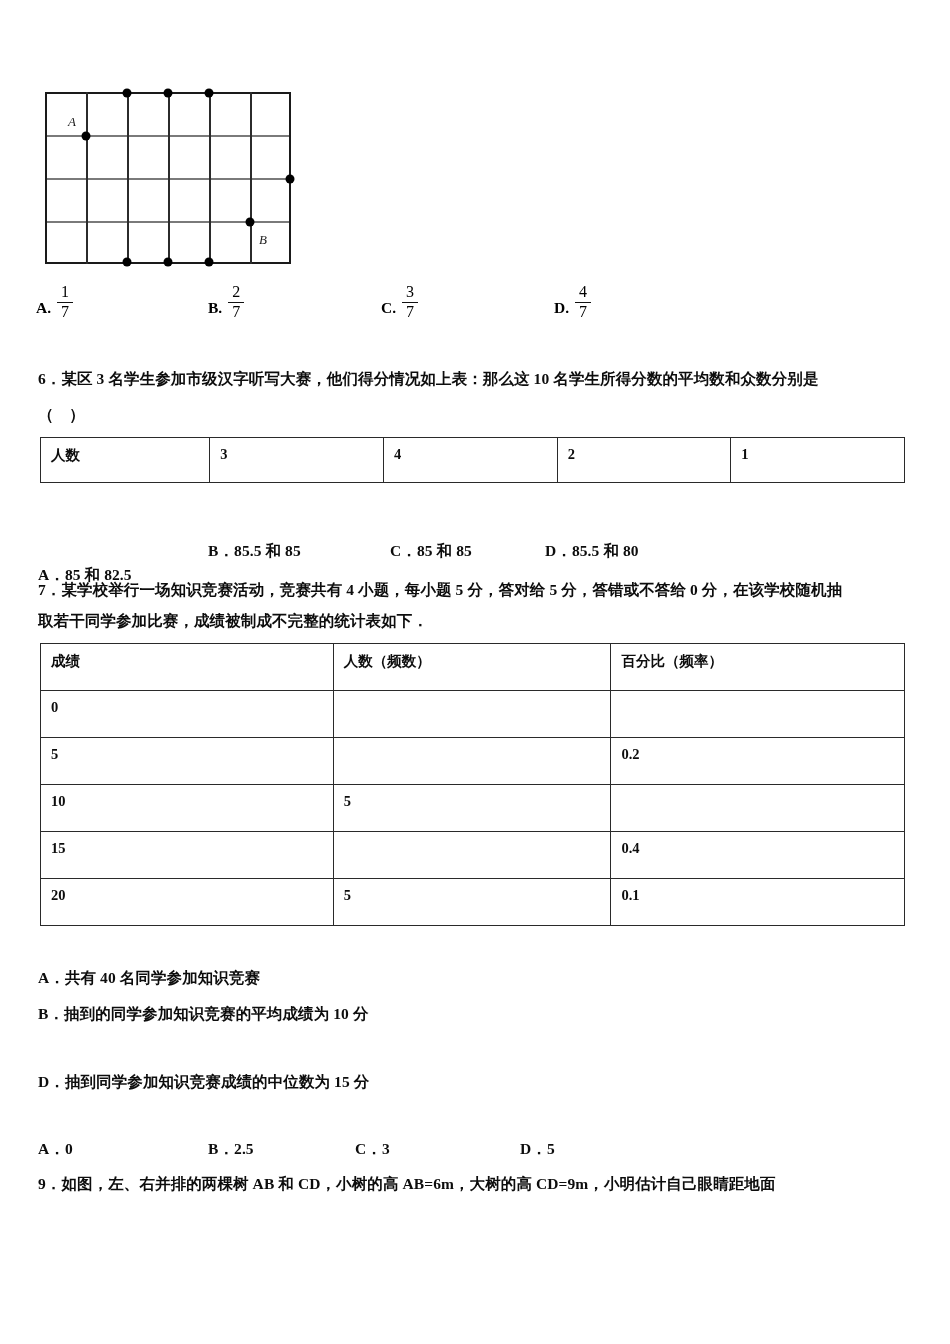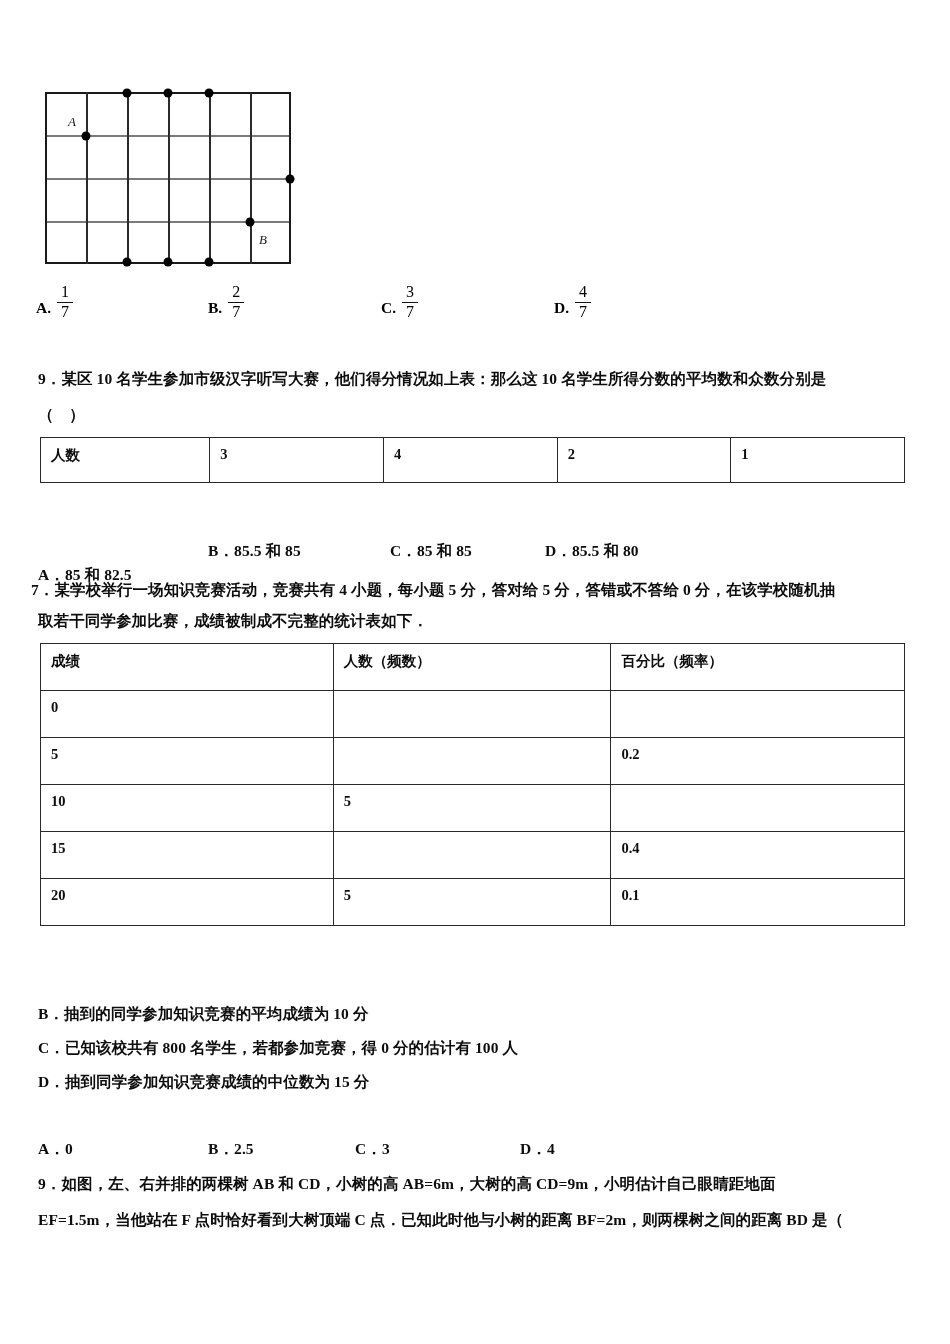--- a/index.html
+++ b/index.html
@@ -241,41 +241,41 @@
     <div class="frac-opt" style="left:518px; top:0px;">
       <span class="olabel">D.</span>
       <span class="frac">
         <span class="num">4</span>
         <span class="bar"></span>
         <span class="den">7</span>
       </span>
     </div>
   </div>
 
-  <div class="qtext" style="left:38px; top:367px;">9．某区 10 名学生参加市级汉字听写大赛，他们得分情况如上表：那么这 10 名学生所得分数的平均数和众数分别是</div>
+  <div class="qtext" style="left:38px; top:367px;">6．某区 3 名学生参加市级汉字听写大赛，他们得分情况如上表：那么这 10 名学生所得分数的平均数和众数分别是</div>
   <div class="qtext" style="left:38px; top:403px;">（　）</div>
 
   <table class="exam" id="table-scores">
     <tbody>
       <tr>
         <td>人数</td>
         <td>3</td>
         <td>4</td>
         <td>2</td>
         <td>1</td>
       </tr>
     </tbody>
   </table>
 
   <div class="qtext" style="left:38px; top:539px;margin-top:24px;">A．85 和 82.5</div>
   <div class="qtext" style="left:208px; top:539px;">B．85.5 和 85</div>
   <div class="qtext" style="left:390px; top:539px;">C．85 和 85</div>
   <div class="qtext" style="left:545px; top:539px;">D．85.5 和 80</div>
 
-  <div class="qtext" style="left:31px; top:578px;font-family:Liberation Serif, serif;">7．某学校举行一场知识竞赛活动，竞赛共有 4 小题，每小题 5 分，答对给 5 分，答错或不答给 0 分，在该学校随机抽</div>
+  <div class="qtext" style="left:38px; top:578px;font-family:Liberation Serif, serif;">7．某学校举行一场知识竞赛活动，竞赛共有 4 小题，每小题 5 分，答对给 5 分，答错或不答给 0 分，在该学校随机抽</div>
   <div class="qtext" style="left:38px; top:609px;">取若干同学参加比赛，成绩被制成不完整的统计表如下．</div>
 
   <table class="exam" id="table-freq">
     <tbody>
       <tr>
         <td>成绩</td>
         <td>人数（频数）</td>
         <td>百分比（频率）</td>
       </tr>
       <tr>
@@ -299,25 +299,24 @@
         <td>0.4</td>
       </tr>
       <tr>
         <td>20</td>
         <td>5</td>
         <td>0.1</td>
       </tr>
     </tbody>
   </table>
 
+  <div class="qtext" style="left:38px; top:966px;">A．共有 40 名同学参加知识竞赛</div>
   <div class="qtext" style="left:38px; top:1002px;">B．抽到的同学参加知识竞赛的平均成绩为 10 分</div>
-  <div class="qtext" style="left:38px; top:1036px;">C．已知该校共有 800 名学生，若都参加竞赛，得 0 分的估计有 100 人</div>
   <div class="qtext" style="left:38px; top:1070px;">D．抽到同学参加知识竞赛成绩的中位数为 15 分</div>
 
   <div class="qtext" style="left:38px; top:1137px;">A．0</div>
   <div class="qtext" style="left:208px; top:1137px;">B．2.5</div>
   <div class="qtext" style="left:355px; top:1137px;">C．3</div>
-  <div class="qtext" style="left:520px; top:1137px;">D．4</div>
+  <div class="qtext" style="left:520px; top:1137px;">D．5</div>
 
   <div class="qtext" style="left:38px; top:1172px;">9．如图，左、右并排的两棵树 AB 和 CD，小树的高 AB=6m，大树的高 CD=9m，小明估计自己眼睛距地面</div>
-  <div class="qtext" style="left:38px; top:1208px;">EF=1.5m，当他站在 F 点时恰好看到大树顶端 C 点．已知此时他与小树的距离 BF=2m，则两棵树之间的距离 BD 是（</div>
 
 </div>
 
 </body></html>

